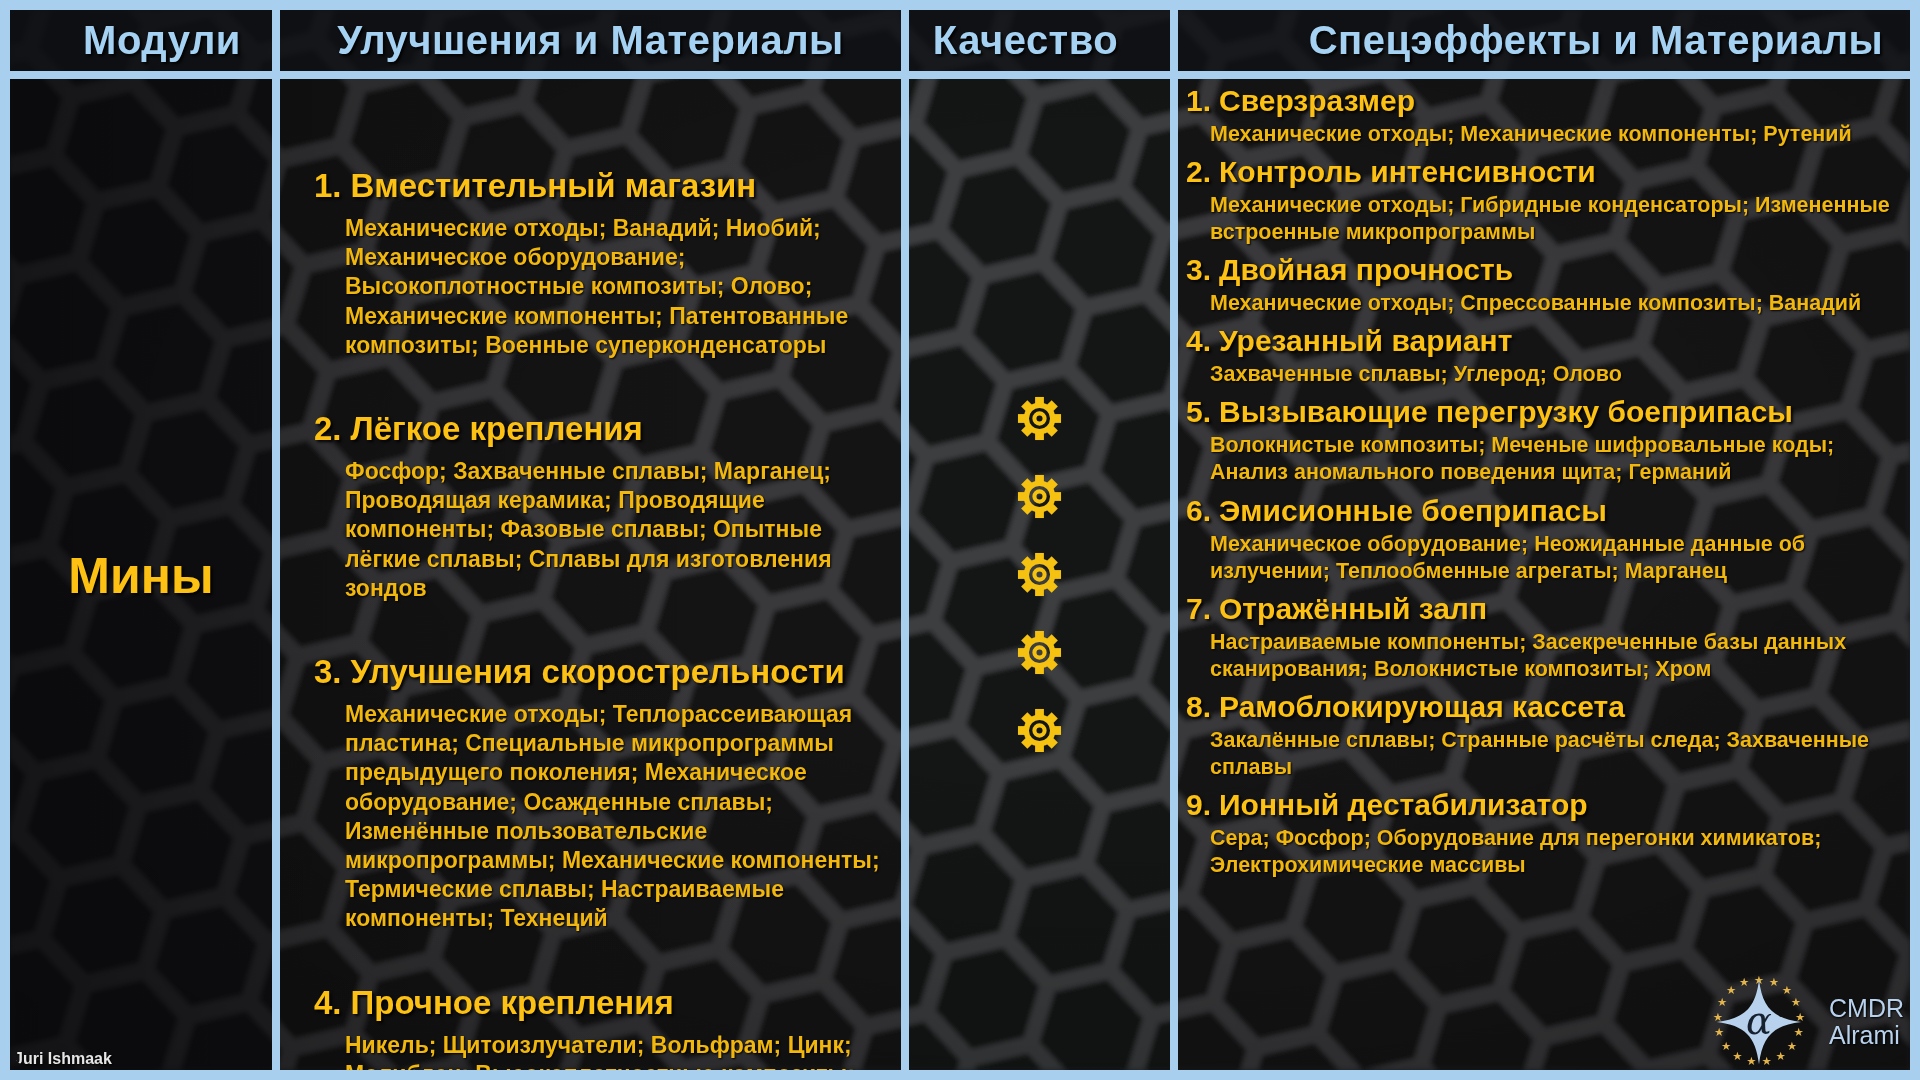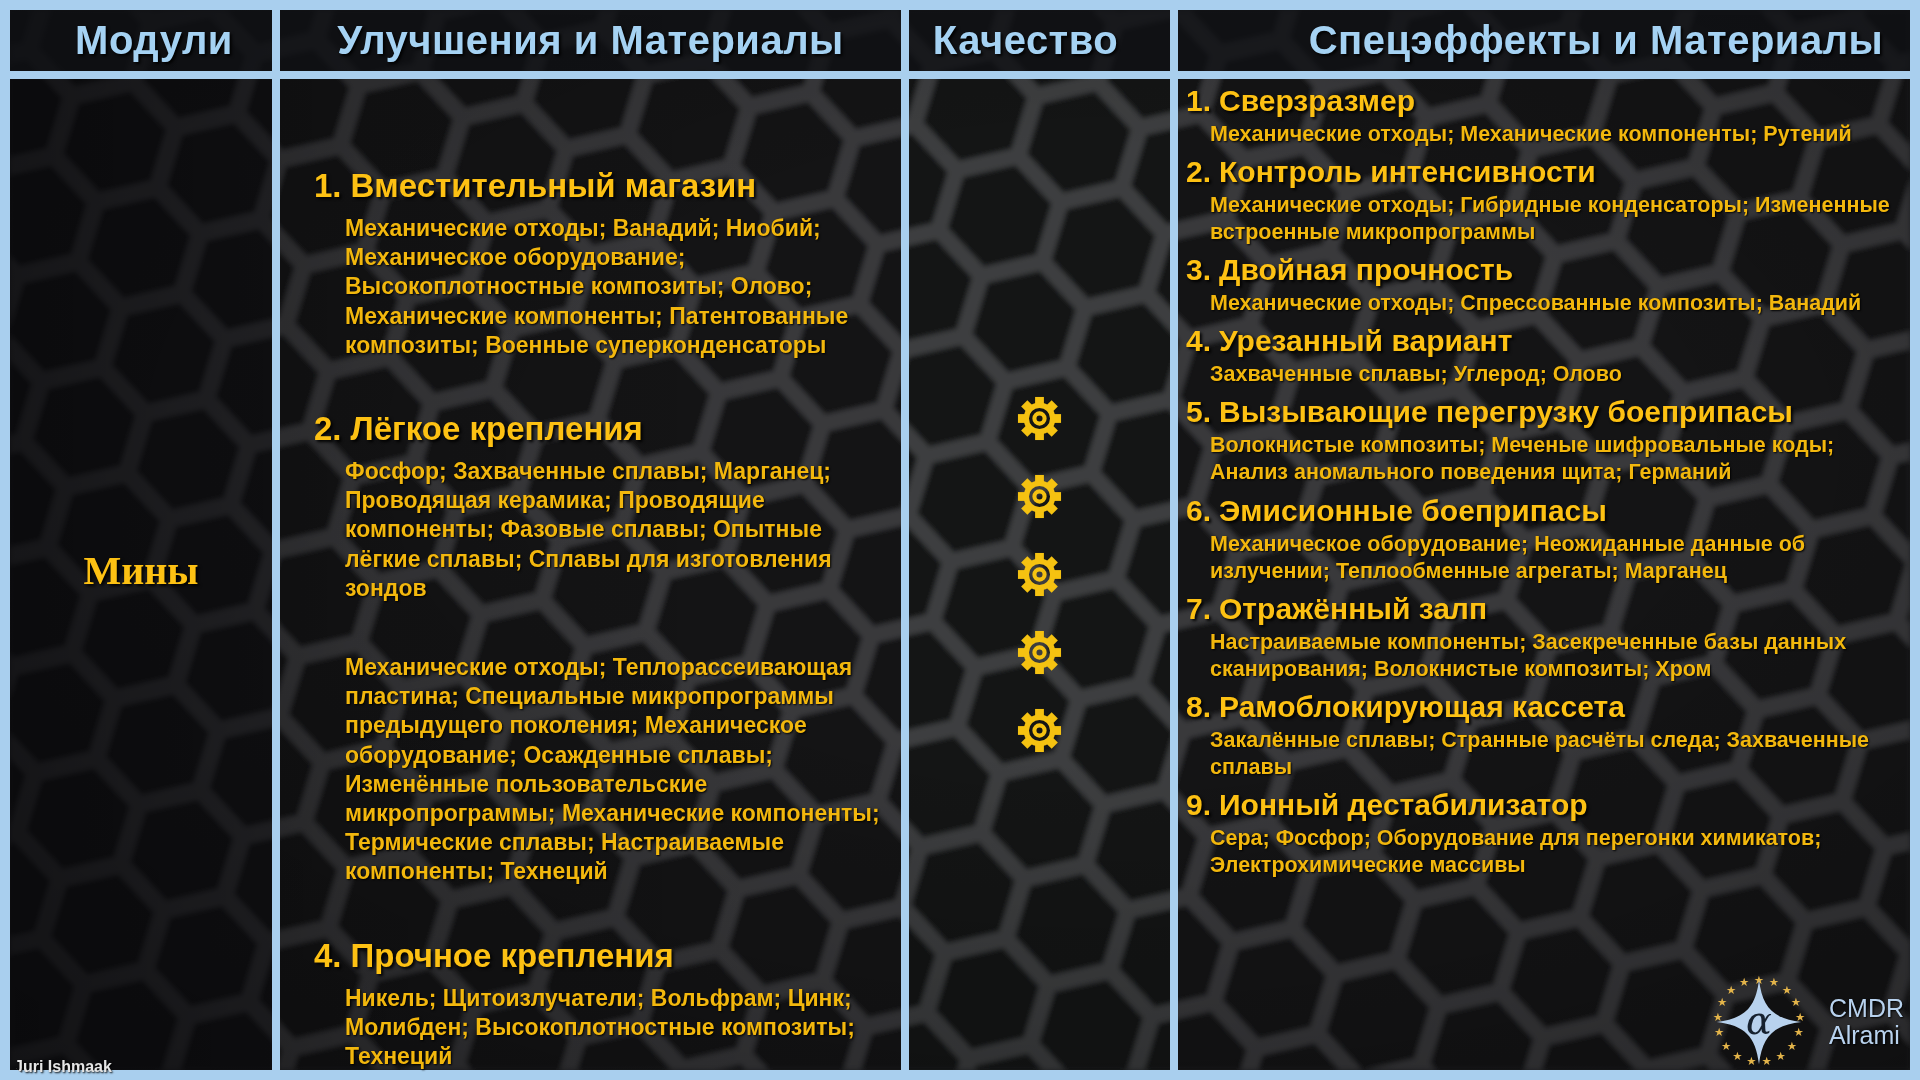--- a/index.html
+++ b/index.html
@@ -28,32 +28,32 @@
   #ov-c4{left:1178px;top:79px;width:732px;bottom:10px;background:rgba(15,16,19,.30);}
   
   .vgap{position:absolute;top:10px;bottom:10px;width:8px;background:var(--frame,#a9cfee);z-index:3;}
   #vg1{left:272px;} #vg2{left:901px;} #vg3{left:1170px;}
   #hgap{position:absolute;left:10px;right:10px;top:71px;height:8px;background:var(--frame,#a9cfee);z-index:3;}
 
   
   .hcell{position:absolute;top:10px;height:61px;z-index:4;display:flex;align-items:center;justify-content:center;
     color:var(--header_text,#a5d2f3);font-size:40px;font-weight:bold;letter-spacing:.5px;
     text-shadow:2px 2px 3px rgba(0,0,0,.9);}
-  #hc1{left:10px;width:288px;} #hc2{left:280px;width:621px;text-align:center;}
+  #hc1{left:18px;width:288px;} #hc2{left:280px;width:621px;text-align:center;}
   #hc3{left:909px;width:233px;} #hc4{left:1178px;width:836px;}
 
   
-  .bodycol{position:absolute;top:79px;bottom:2px;z-index:4;overflow:hidden;border-radius:27px;}
+  .bodycol{position:absolute;top:79px;bottom:10px;z-index:4;overflow:hidden;border-radius:27px;}
   #col-modules{left:10px;width:262px;}
   #col-upgrades{left:280px;width:621px;padding:0;margin-left:20px;}
   #col-quality{left:909px;width:261px;display:flex;flex-direction:column;align-items:center;gap:31px;padding-top:316px;box-sizing:border-box;}
   #col-effects{left:1178px;width:732px;}
 
   #mines-label{position:absolute;left:0;right:0;top:468px;text-align:center;
-    color:var(--gold_title,#fdc113);font-size:40px;font-weight:bold;text-shadow:2px 2px 3px rgba(0,0,0,.95);font-family:Liberation Serif, serif;}
+    color:var(--gold_title,#fdc113);font-size:50px;font-weight:bold;text-shadow:2px 2px 3px rgba(0,0,0,.95);}
   #credit{position:absolute;left:4px;bottom:2px;color:var(--credit,#e6e6e6);font-size:16px;font-weight:bold;
     text-shadow:1px 1px 2px #000;}
 
   
   #upgrade-list{padding:88px 26px 0 14px;}
   .u-item{margin-bottom:50px;}
   .u-title{color:var(--gold_title,#fdc113);font-size:33px;font-weight:bold;text-shadow:2px 2px 3px rgba(0,0,0,.95);}
   .u-mats{color:var(--gold_text,#f2b70d);font-size:23px;font-weight:bold;line-height:1.27;
     padding-left:31px;margin-top:9px;text-shadow:1px 1px 2px rgba(0,0,0,.95);}
   .num{margin-right:9px;}
@@ -133,20 +133,21 @@
           <div class="u-title"><span class="num">1.</span><span>Вместительный магазин</span></div>
           <div class="u-mats">Механические отходы; Ванадий; Ниобий; Механическое оборудование; Высокоплотностные композиты; Олово; Механические компоненты; Патентованные композиты; Военные суперконденсаторы</div>
         </div>
 
         <div class="u-item">
           <div class="u-title"><span class="num">2.</span><span>Лёгкое крепления</span></div>
           <div class="u-mats">Фосфор; Захваченные сплавы; Марганец; Проводящая керамика; Проводящие компоненты; Фазовые сплавы; Опытные лёгкие сплавы; Сплавы для изготовления зондов</div>
         </div>
 
         <div class="u-item">
+          <div class="u-title"><span class="num">3.</span><span>Улучшения скорострельности</span></div>
           <div class="u-mats">Механические отходы; Теплорассеивающая пластина; Специальные микропрограммы предыдущего поколения; Механическое оборудование; Осажденные сплавы; Изменённые пользовательские микропрограммы; Механические компоненты; Термические сплавы; Настраиваемые компоненты; Технеций</div>
         </div>
 
         <div class="u-item">
           <div class="u-title"><span class="num">4.</span><span>Прочное крепления</span></div>
           <div class="u-mats">Никель; Щитоизлучатели; Вольфрам; Цинк; Молибден; Высокоплотностные композиты; Технеций</div>
         </div>
       </div>
   </div>
 

